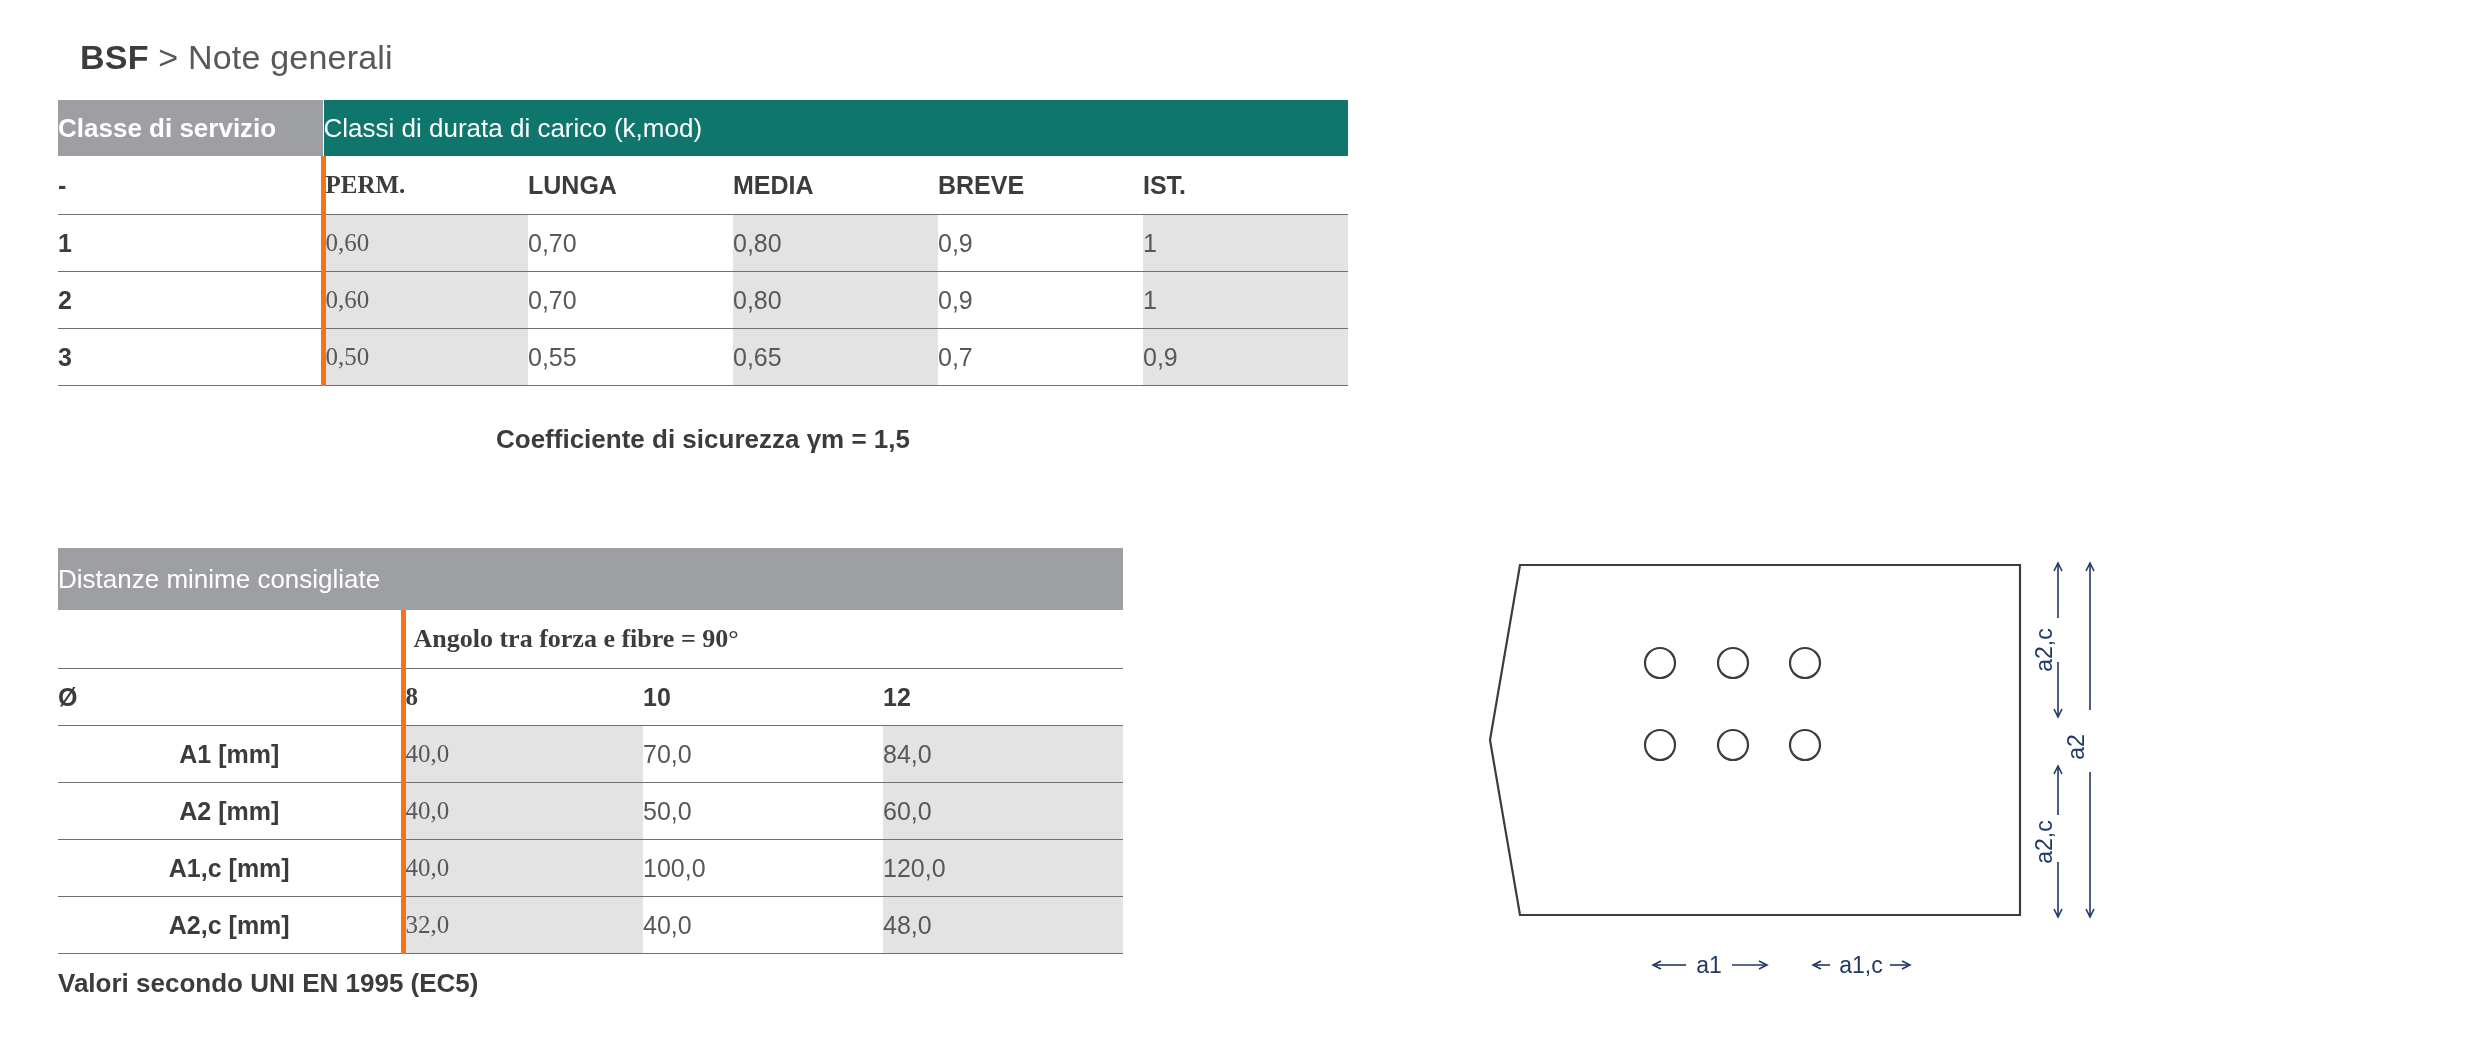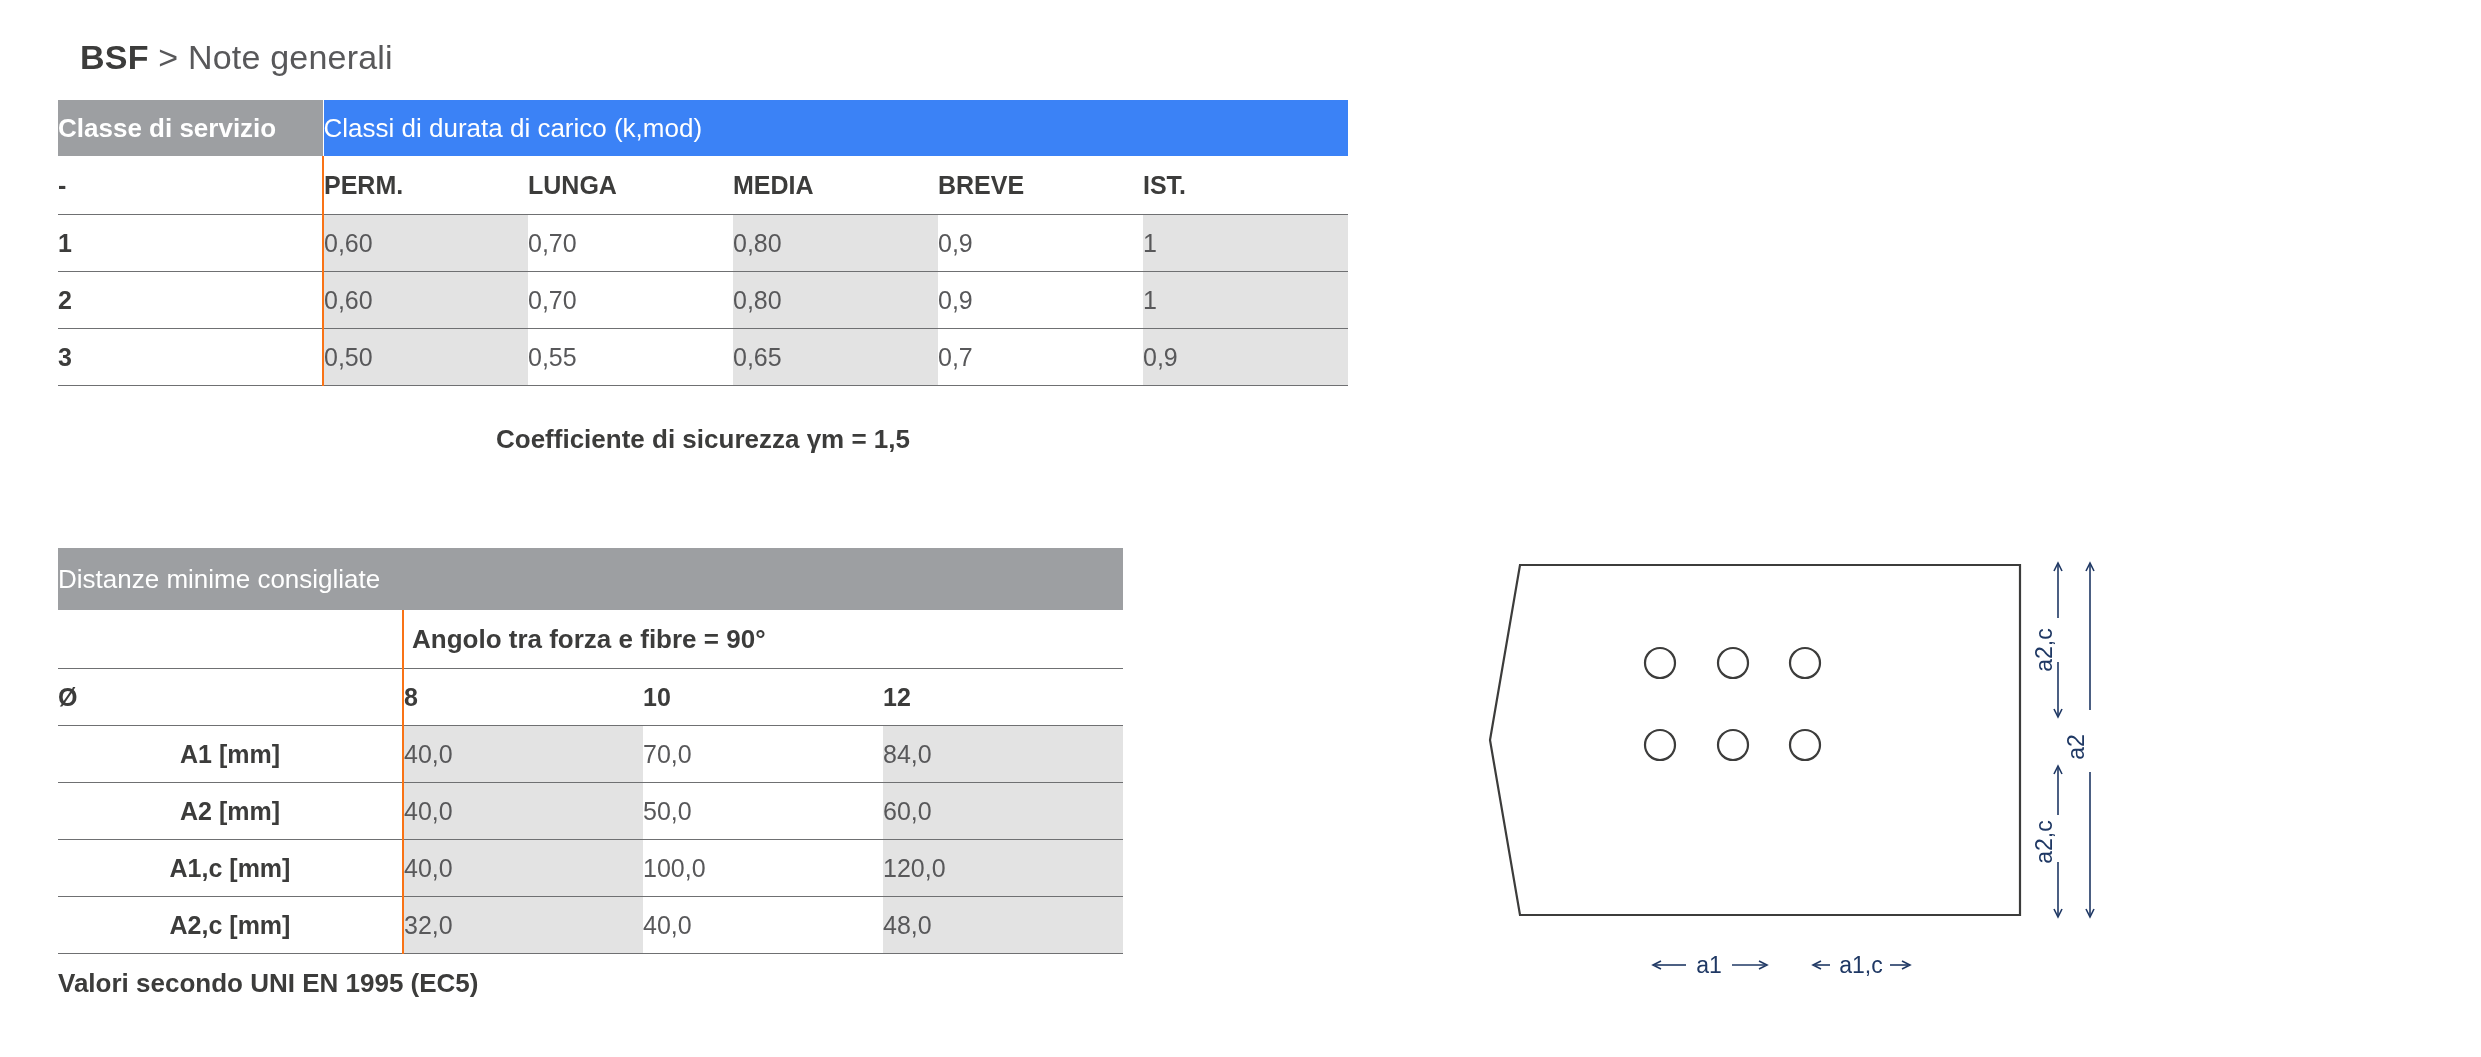--- a/index.html
+++ b/index.html
@@ -49,39 +49,39 @@
     border-top: 1px solid #6f7072;
     border-bottom: 1px solid #6f7072;
   }
 
   .shade { background: #e3e3e3; }
   .white { background: #ffffff; }
 
   .lbl { font-weight: bold; font-size: 25px; color: #3c3c3b; }
   .val { font-size: 25px; color: #58585a; }
 
-  .vsep { border-left: 2px solid #f97316; }
+  .vsep { border-left: 5px solid #f97316; font-family: Liberation Serif, serif; }
 
   
   #table1-wrap {
     position: absolute;
     left: 58px;
     top: 100px;
   }
   #table1 { width: 1290px; }
   #table1 td { height: 56px; }
   #table1 .t1-hdr-left {
     background: #9d9fa2;
     color: #ffffff;
     font-weight: bold;
     font-size: 26px;
     border-right: 1px solid #ffffff;
   }
   #table1 .t1-hdr-right {
-    background: #3b82f6;
+    background: #0f766e;
     color: #ffffff;
     font-size: 26px;
   }
   #table1 .sub td { height: 58px; }
   #table1 .sub .lbl2 { font-weight: bold; font-size: 25px; }
 
   .caption {
     font-weight: bold;
     font-size: 26px;
     color: #3c3c3b;

